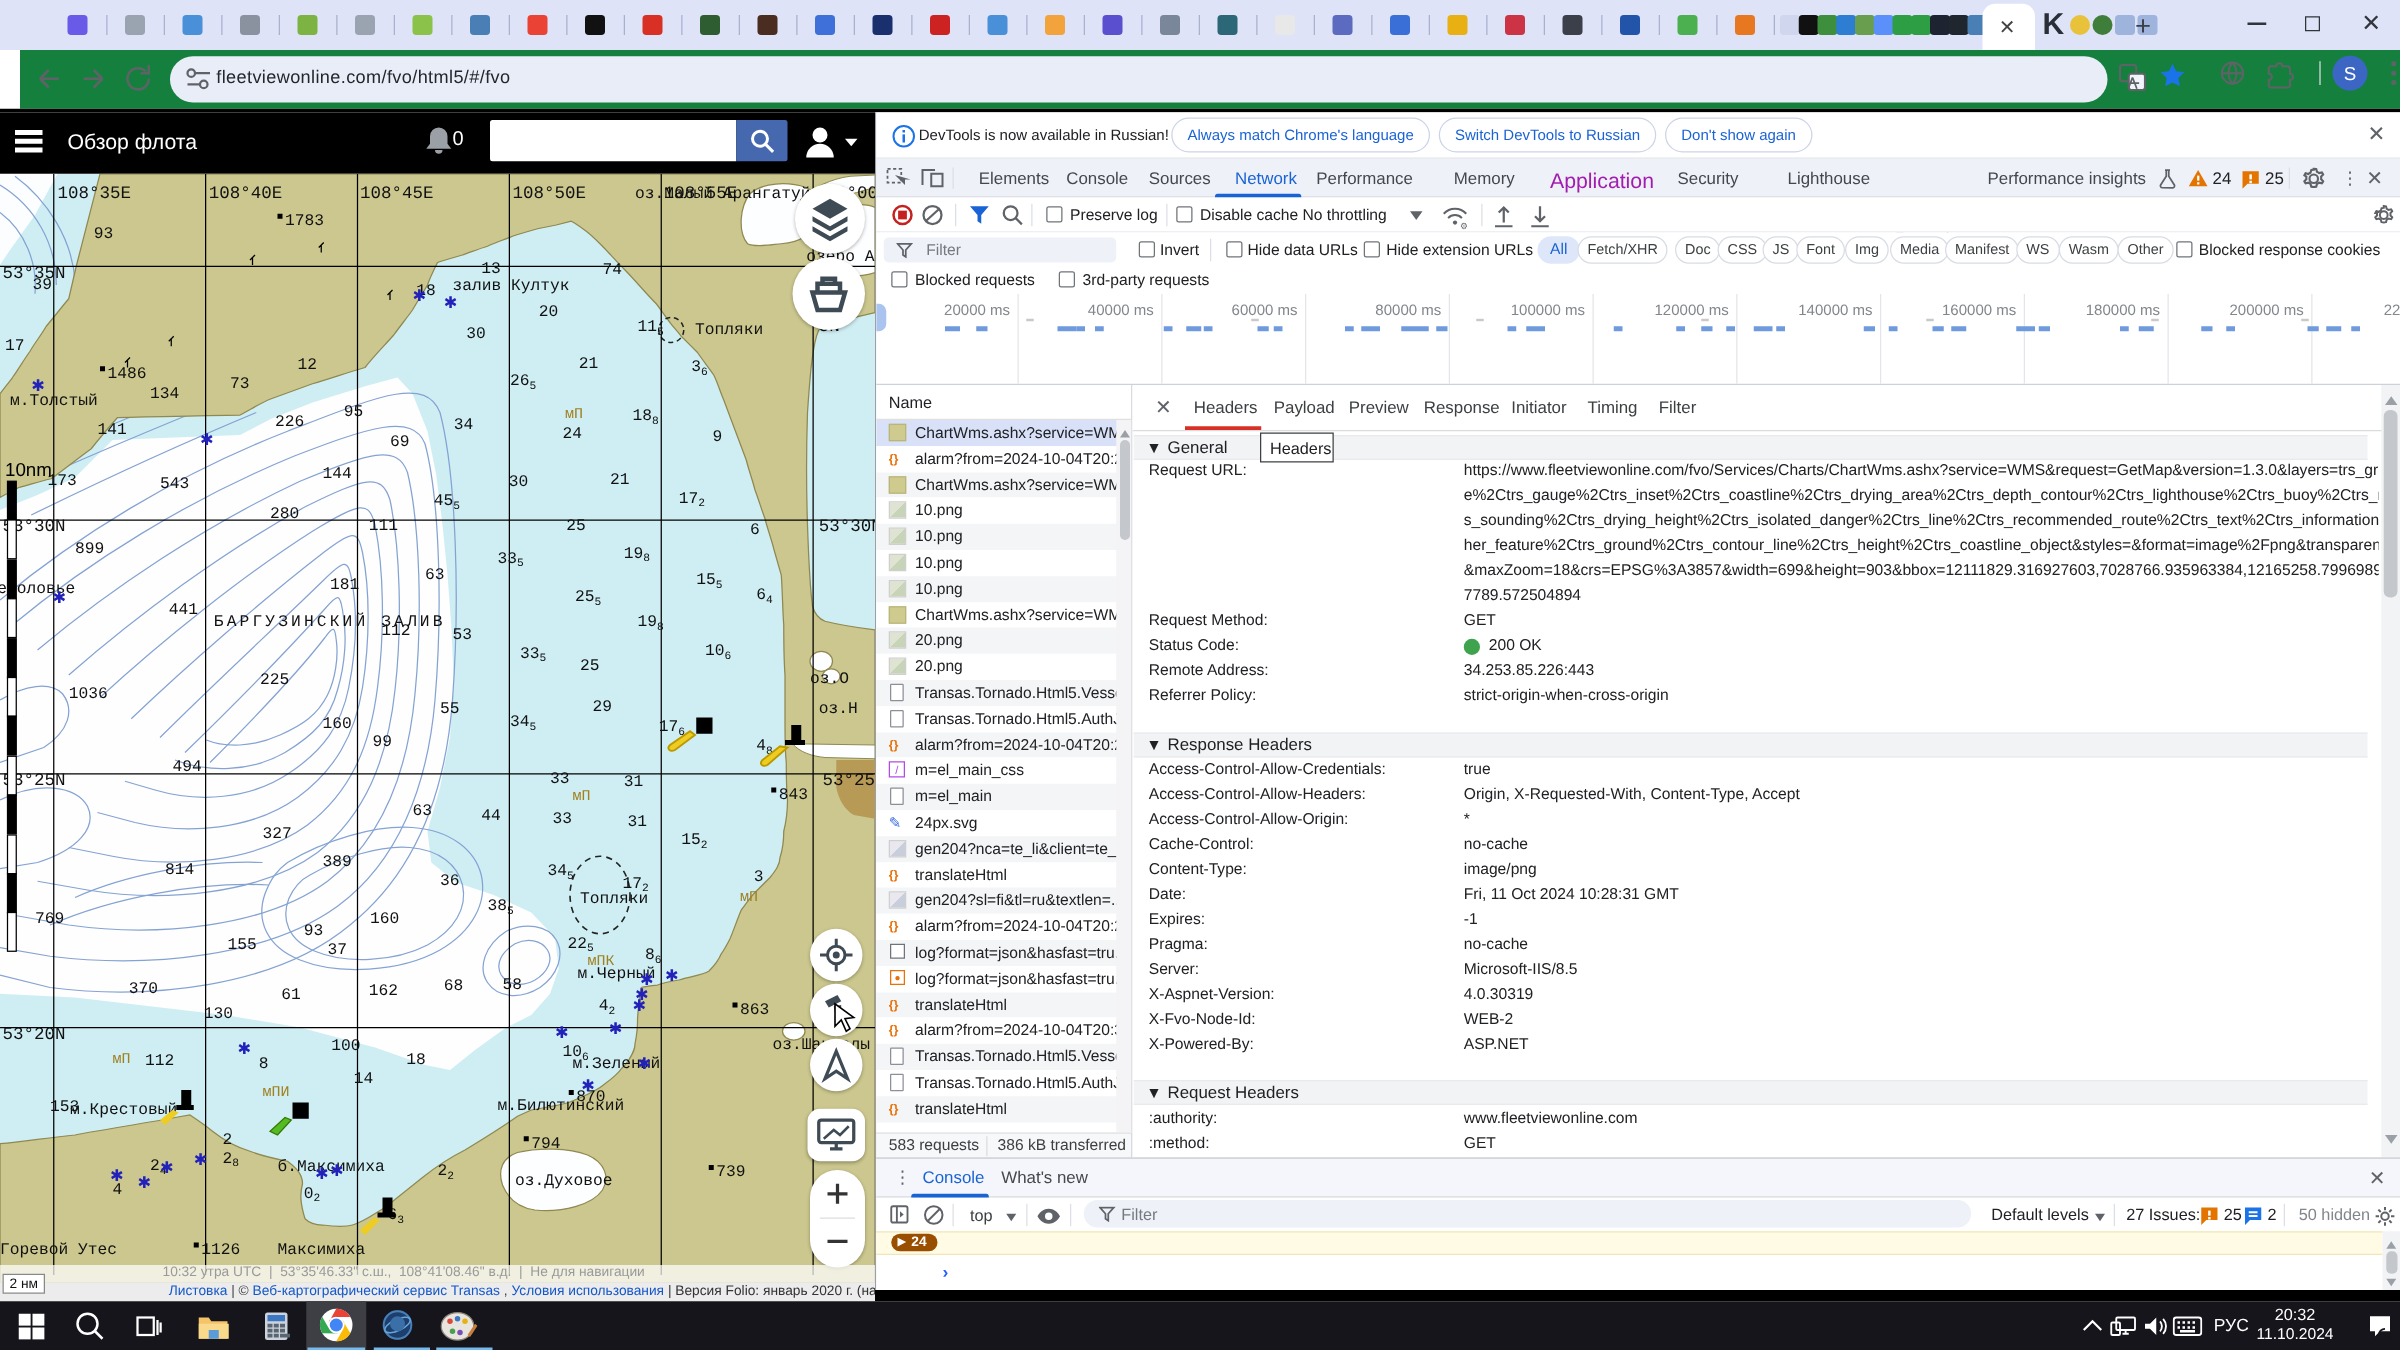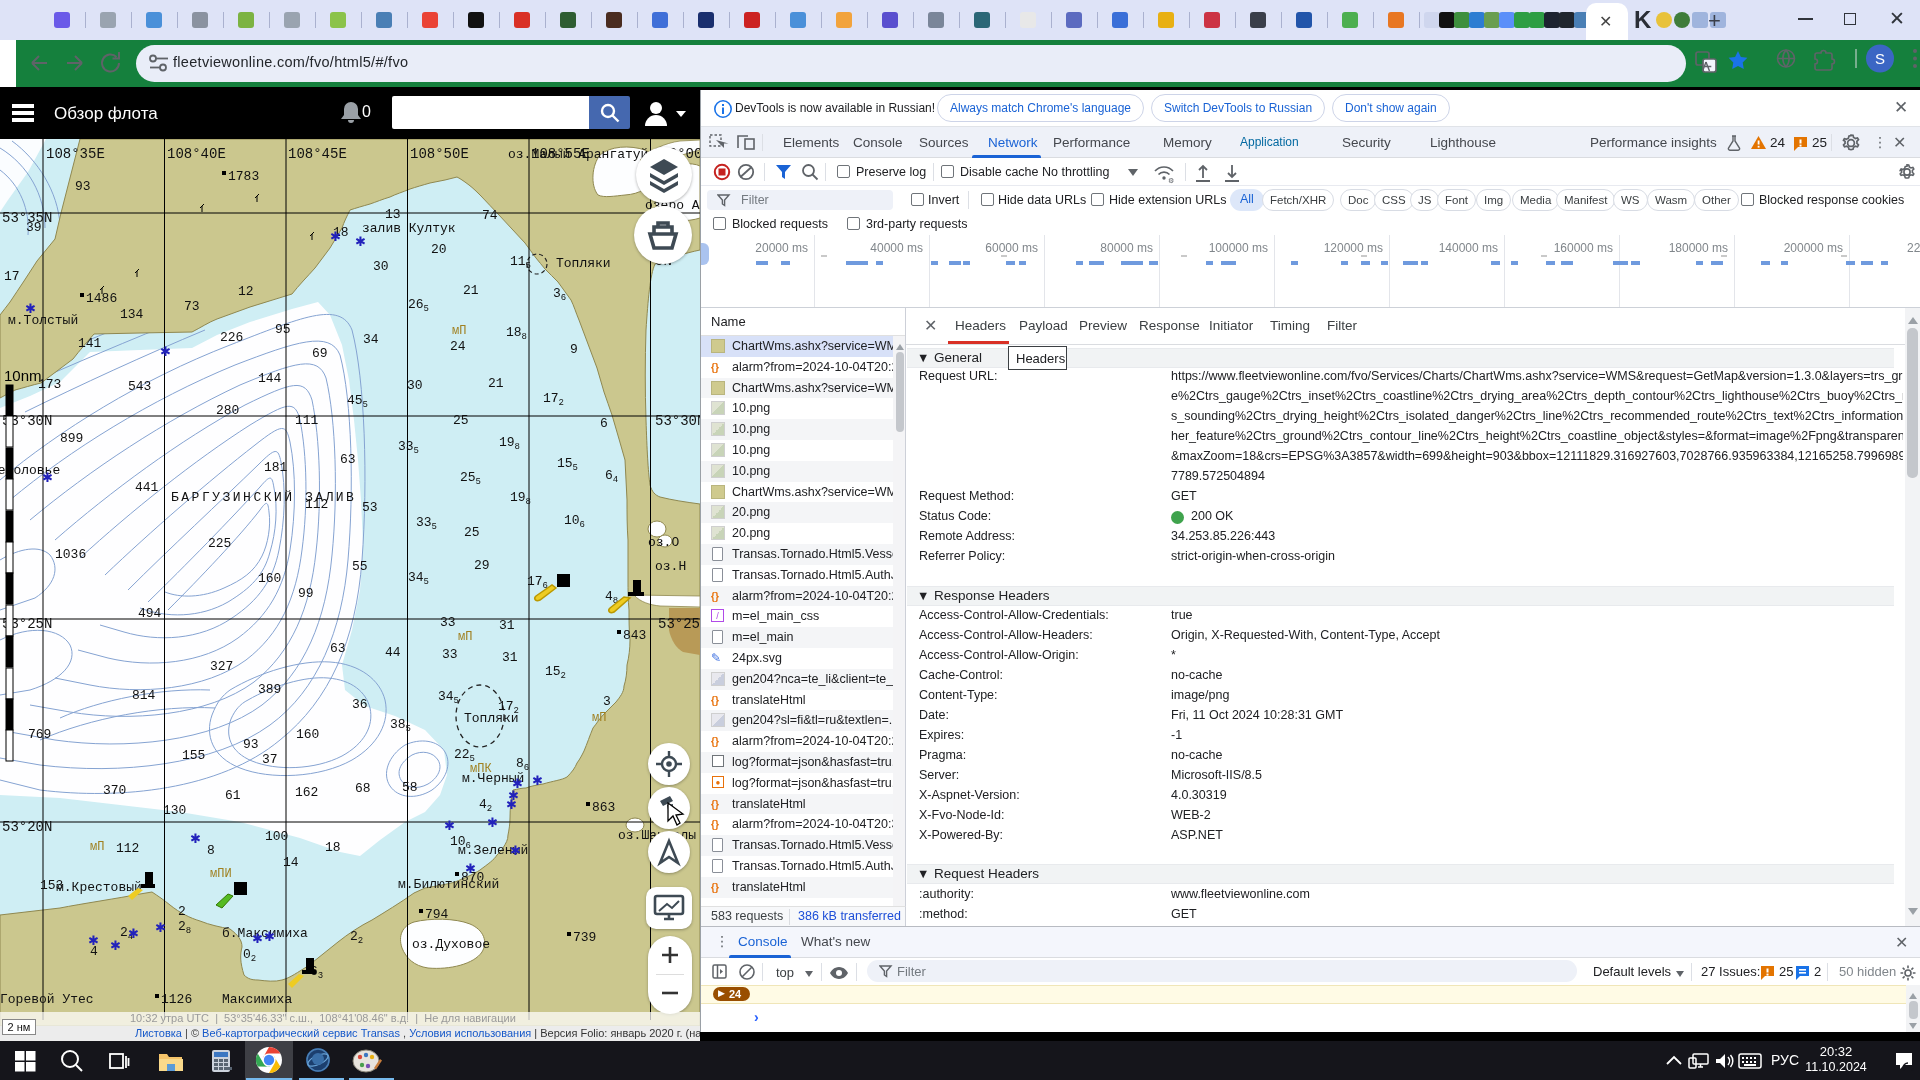--- a/index.html
+++ b/index.html
@@ -527,21 +527,21 @@
             <path d="M4 21 v-12 h10"></path>
             <rect x="11" y="12" width="9" height="10"></rect>
           </g>
         </svg>
 <div class="vsep" style="left:61px;top:7px;height:17px;"></div>
 <div style="position:absolute;left:82px;top:8px;font-size:13.5px;color:#44474d;white-space:nowrap;">Elements</div>
         <div style="position:absolute;left:152px;top:8px;font-size:13.5px;color:#44474d;white-space:nowrap;">Console</div>
         <div style="position:absolute;left:218px;top:8px;font-size:13.5px;color:#44474d;white-space:nowrap;">Sources</div>
         <div style="position:absolute;left:352px;top:8px;font-size:13.5px;color:#44474d;white-space:nowrap;">Performance</div>
         <div style="position:absolute;left:462px;top:8px;font-size:13.5px;color:#44474d;white-space:nowrap;">Memory</div>
-        <div style="position:absolute;left:539px;top:8px;font-size:12px;color:#0369a1;white-space:nowrap;">Application</div>
+        <div style="position:absolute;left:539px;top:8px;font-size:17px;color:#a21caf;white-space:nowrap;">Application</div>
         <div style="position:absolute;left:641px;top:8px;font-size:13.5px;color:#44474d;white-space:nowrap;">Security</div>
         <div style="position:absolute;left:729px;top:8px;font-size:13.5px;color:#44474d;white-space:nowrap;">Lighthouse</div>
         <div style="position:absolute;left:815px;top:8px;font-size:13.5px;color:#1d4ed8;white-space:nowrap;margin-top:48px;">Recorder</div>
         <div style="position:absolute;left:889px;top:8px;font-size:13.5px;color:#44474d;white-space:nowrap;">Performance insights</div>
 <div style="position:absolute;left:287px;top:8px;font-size:13.5px;color:#1a63d5;">Network</div>
 <div style="position:absolute;left:271px;top:28px;width:69px;height:3px;background:#1a63d5;border-radius:2px 2px 0 0;"></div>
 <svg width="16" height="18" style="position:absolute;left:1025px;top:7px;">
           <path d="M6 2 h4 M7 2 v5 l-4.5 7 a1.5 1.5 0 0 0 1.3 2.2 h8.4 a1.5 1.5 0 0 0 1.3 -2.2 L9 7 v-5" fill="none" stroke="#5f6368" stroke-width="1.4"></path>
         </svg>
 <svg width="17" height="16" style="position:absolute;left:1049px;top:8px;">
@@ -832,21 +832,21 @@
           <div style="position:absolute;left:10px;top:4px;width:16px;height:13px;color:#e8710a;font-size:10px;font-weight:bold;line-height:13px;white-space:nowrap;">{}</div>
           <div style="position:absolute;left:31px;top:3px;font-size:12.5px;color:#202124;white-space:nowrap;">translateHtml</div>
         </div>
 <div style="position:absolute;left:192px;top:28px;width:13px;height:570px;background:#f4f4f6;"></div>
 <div style="position:absolute;left:195px;top:32px;width:0;height:0;border:4px solid transparent;border-bottom:6px solid #9aa0a6;"></div>
 <div style="position:absolute;left:195px;top:44px;width:8px;height:80px;background:#c4c7cc;border-radius:4px;"></div>
 </div>
 <div style="position:absolute;left:0;top:816px;width:205px;height:20px;background:#f7f8fa;border-top:1px solid #e0e0e0;border-right:1px solid #cdd0d8;">
 <div style="position:absolute;left:10px;top:2px;font-size:12.5px;color:#3c4043;white-space:nowrap;">583 requests</div>
 <div style="position:absolute;left:88px;top:2px;width:1px;height:16px;background:#dadce0;"></div>
-<div style="position:absolute;left:97px;top:2px;font-size:12.5px;color:#1d4ed8;white-space:nowrap;">386 kB transferred</div>
+<div style="position:absolute;left:97px;top:2px;font-size:12.5px;color:#404040;white-space:nowrap;">386 kB transferred</div>
 </div>
 <div style="position:absolute;left:205px;top:218px;width:1015px;height:618px;background:#fff;overflow:hidden;">
 <div style="position:absolute;left:0;top:0;width:1015px;height:37px;border-bottom:1px solid #dadce0;background:#fff;"></div>
 <div style="position:absolute;left:18px;top:8px;font-size:16px;color:#5f6368;">✕</div>
 <div style="position:absolute;left:49px;top:10px;font-size:13.5px;color:#3c4043;white-space:nowrap;">Headers</div>
         <div style="position:absolute;left:113px;top:10px;font-size:13.5px;color:#3c4043;white-space:nowrap;">Payload</div>
         <div style="position:absolute;left:173px;top:10px;font-size:13.5px;color:#3c4043;white-space:nowrap;">Preview</div>
         <div style="position:absolute;left:233px;top:10px;font-size:13.5px;color:#3c4043;white-space:nowrap;">Response</div>
         <div style="position:absolute;left:303px;top:10px;font-size:13.5px;color:#3c4043;white-space:nowrap;">Initiator</div>
         <div style="position:absolute;left:364px;top:10px;font-size:13.5px;color:#3c4043;white-space:nowrap;">Timing</div>

